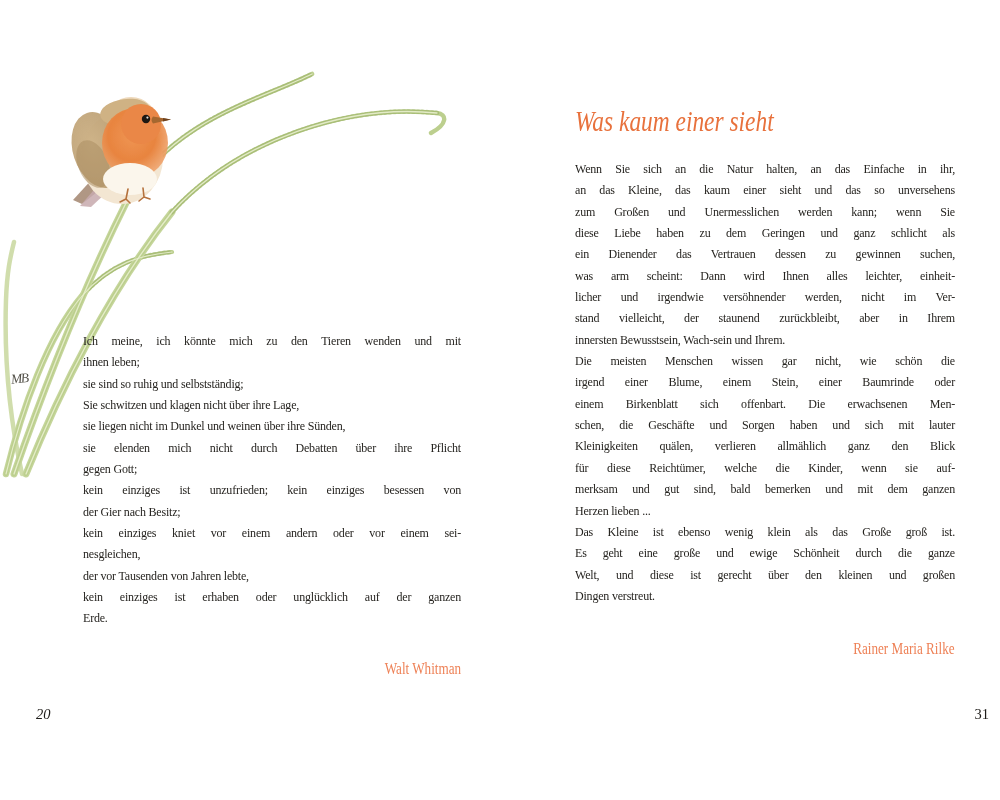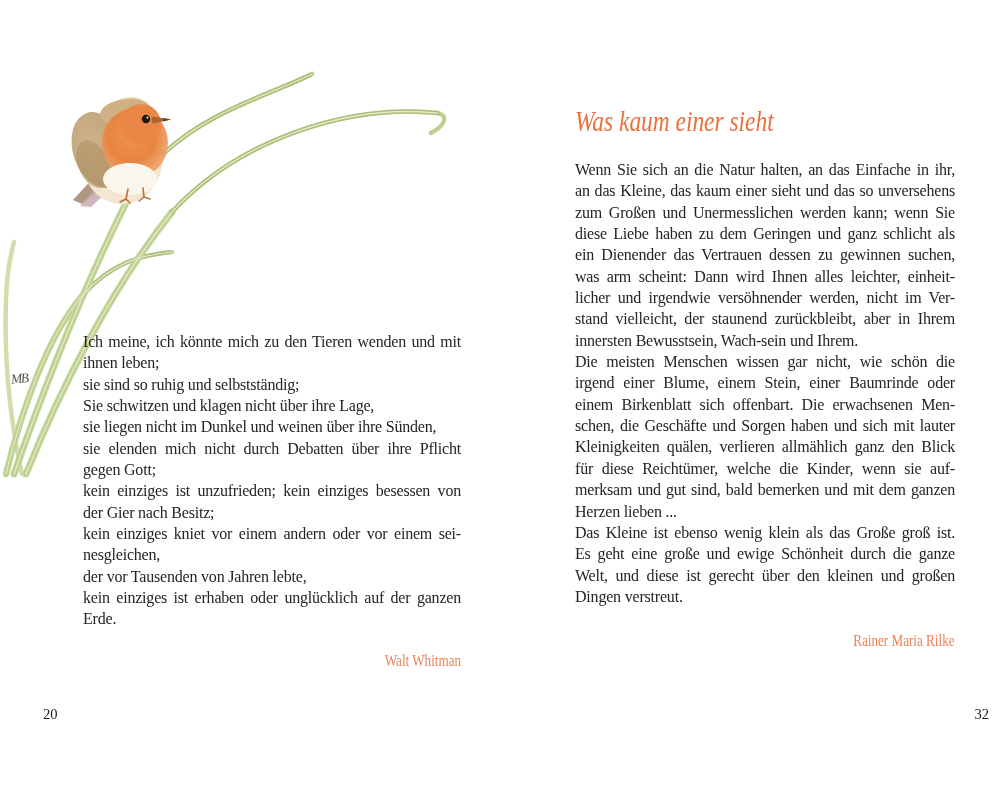--- a/index.html
+++ b/index.html
@@ -8,47 +8,47 @@
     position:relative;width:1000px;height:800px;background:#ffffff;overflow:hidden;
     font-family:"Liberation Serif","DejaVu Serif",serif;color:#262420;
   }
   .page{position:absolute;top:0;height:800px;width:500px;}
   #page-left{left:0;}
   #page-right{left:500px;}
 
   
   .textblock{
     position:absolute;
-    font-size:16px;line-height:21.35px;letter-spacing:-0.2px;
+    font-size:12px;line-height:21.35px;letter-spacing:-0.2px;
   }
   #poem-block{left:83px;top:331px;width:378px;}
   #body-block{left:75px;top:159px;width:380px;}
   .line{text-align:justify;}
   .line.j{text-align-last:justify;}
 
   
   #chapter-title{
     position:absolute;left:75px;top:104px;margin:0;
     font-size:30px;font-weight:normal;line-height:34px;
     white-space:nowrap;
     font-style:italic;
   }
   .cond{display:inline-block;transform:scaleX(0.78);transform-origin:0 50%;}
 
   
   .attrib{
-    text-align:right;padding-right:13px;margin-top:0;
+    text-align:right;padding-right:13px;margin-top:8px;
     font-size:16px;letter-spacing:0;
     white-space:nowrap;
   }
   .cond-r{display:inline-block;transform:scaleX(0.82);transform-origin:100% 50%;}
 
   
   .pagenum{position:absolute;top:706px;font-size:14.5px;color:#1e1c19;}
-  #pagenum-left{left:43px;}
+  #pagenum-left{left:36px;font-style:italic;}
   #pagenum-right{right:11px;}
 
   
   #illustration{position:absolute;left:0;top:55px;width:460px;height:425px;}
   #monogram{
     position:absolute;left:11px;top:371px;
     font-size:13.5px;font-style:italic;color:#55534b;
     letter-spacing:-1.5px;transform:rotate(-6deg);
   }
 </style>
@@ -219,16 +219,16 @@
 
         <div class="line j">Welt, und diese ist gerecht über den kleinen und großen</div>
 
         <div class="line">Dingen verstreut.</div>
       </div>
 
     <div class="textblock attrib" id="body-attrib" style="left: 75px; top: 630px; width: 380px; color: rgb(238, 129, 86);">
       <span class="cond-r">Rainer Maria Rilke</span>
     </div>
 
-    <div class="pagenum" id="pagenum-right">32</div>
+    <div class="pagenum" id="pagenum-right">31</div>
   </div>
 
 </div>
 
 </body></html>

